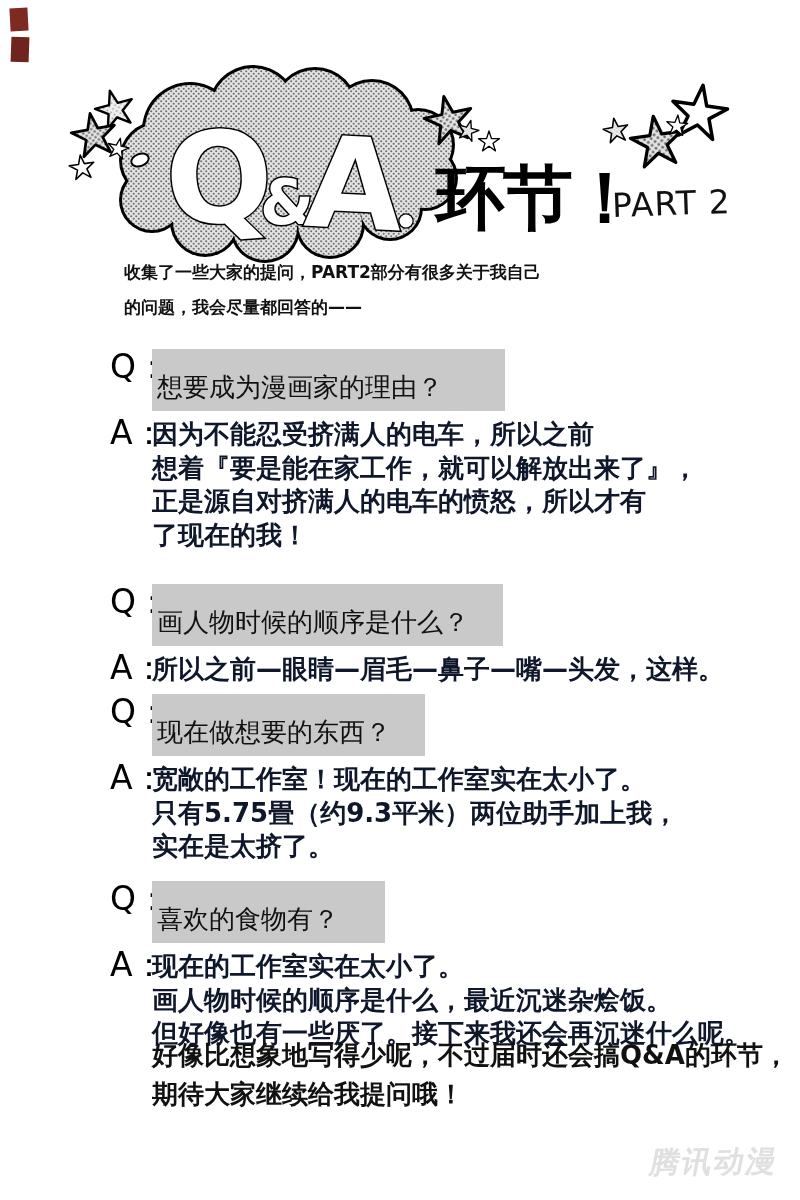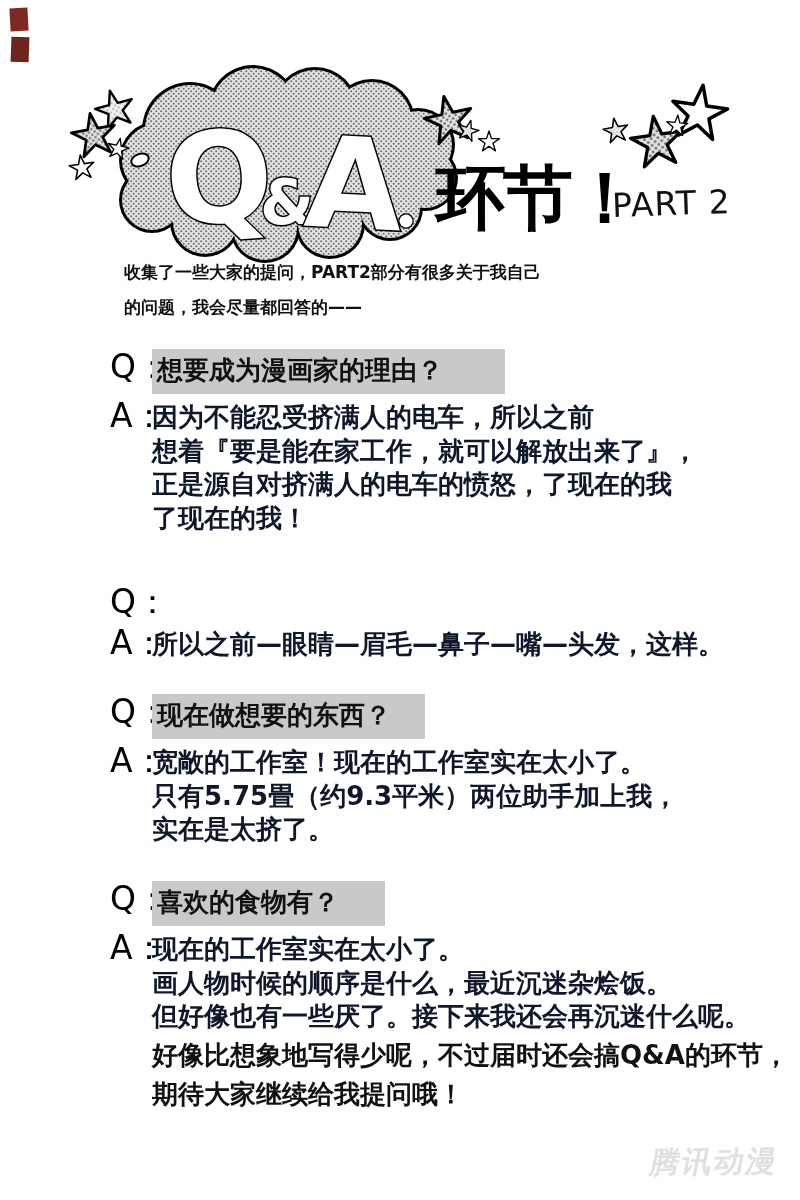--- a/index.html
+++ b/index.html
@@ -32,22 +32,22 @@
 
   
   .qa{position:absolute;left:110px;}
   .qrow{display:flex;align-items:flex-start;}
   .arow{display:flex;align-items:flex-start;margin-top:3px;}
   .qlabel,.alabel{
     font-size:33px;width:42px;flex:0 0 42px;font-weight:400;color:#000;
     font-family:"DejaVu Sans",sans-serif;line-height:38px;
   }
   .qtext{
-    background:#c9c9c9;font-size:26px;font-weight:bold;color:#111;
-    padding:4px 34px 6px 5px;margin-top:1px;white-space:nowrap;
+    background:#c9c9c9;font-size:26px;font-weight:normal;color:#111;
+    padding:21px 34px 6px 5px;margin-top:1px;white-space:nowrap;
   }
   .atext{font-size:26px;font-weight:bold;line-height:33.5px;white-space:nowrap;color:#0f172a;margin-top:4px;}
   #qa1{top:348px;}
   #qa2{top:583px;}
   #qa3{top:693px;}
   #qa4{top:880px;}
   #qa1 .qtext{padding-right:62px;}
   #qa4 .qtext{padding-right:46px;}
 
   
@@ -150,29 +150,30 @@
 <div class="qa" id="qa1">
   <div class="qrow">
     <span class="qlabel">Q：</span>
     <span class="qtext">想要成为漫画家的理由？</span>
   </div>
   <div class="arow">
     <span class="alabel">A：</span>
     <div class="atext">
       <div>因为不能忍受挤满人的电车，所以之前</div>
       <div>想着『要是能在家工作，就可以解放出来了』，</div>
-      <div>正是源自对挤满人的电车的愤怒，了现在的我</div>
+      <div>正是源自对挤满人的电车的愤怒，所以才有</div>
       <div>了现在的我！</div>
     </div>
   </div>
 </div>
 
 <div class="qa" id="qa2">
   <div class="qrow">
     <span class="qlabel">Q：</span>
+    <span class="qtext">画人物时候的顺序是什么？</span>
   </div>
   <div class="arow">
     <span class="alabel">A：</span>
     <div class="atext">
       <div>所以之前—眼睛—眉毛—鼻子—嘴—头发，这样。</div>
     </div>
   </div>
 </div>
 
 <div class="qa" id="qa3">

